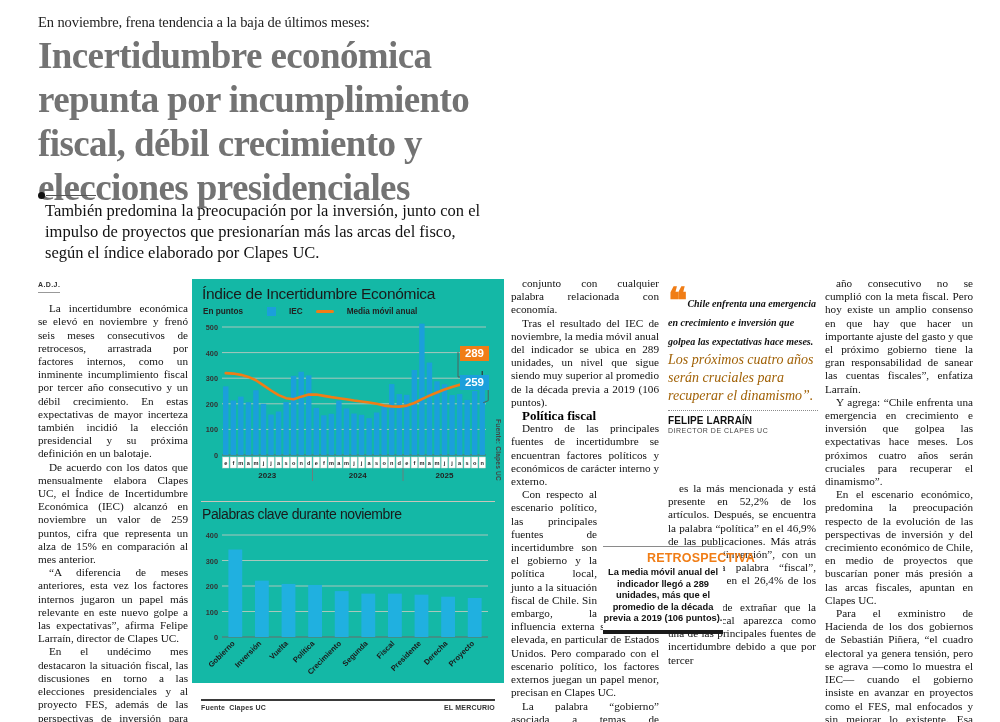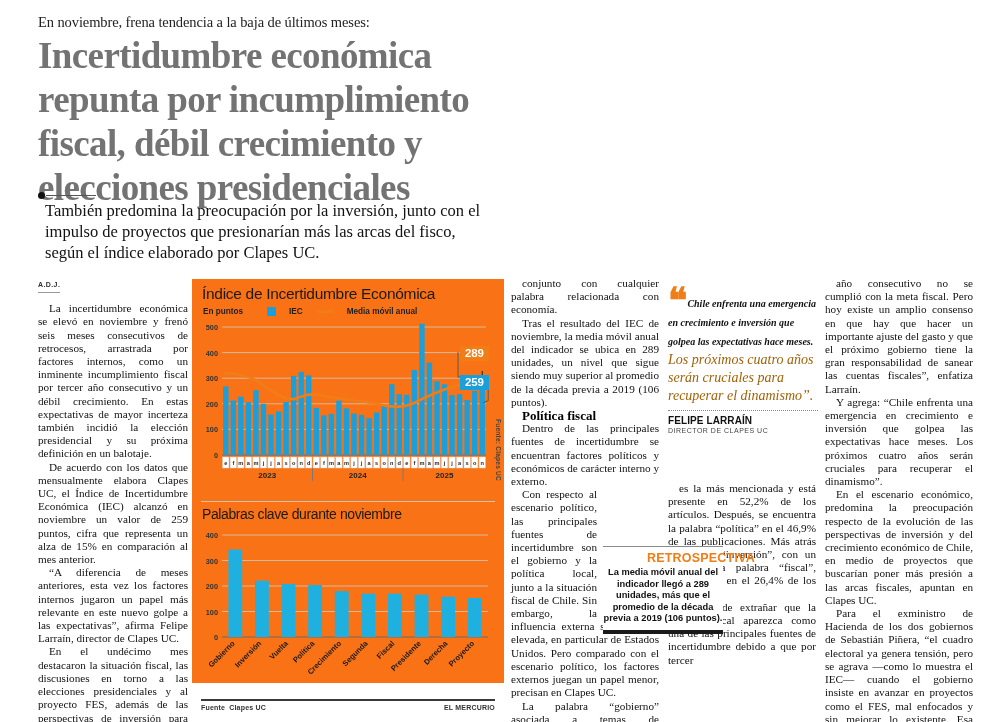--- a/index.html
+++ b/index.html
@@ -61,21 +61,21 @@
   .subhead {
     font-family: "Liberation Serif", serif;
     font-weight: 700; font-size: 13px; margin: 7px 0 5px 0;
     text-indent: 0; color: #000;
   }
 
   
   #chart-panel {
     position: absolute; left: 192px; top: 279px;
     width: 312px; height: 404px;
-    background: #f97316;
+    background: #14b8a6;
   }
   .chart-title {
     font-family: "Liberation Sans", sans-serif;
     font-size: 15.5px; color: #1a1a1a; font-weight: 400;
     padding: 6px 0 2px 10px; letter-spacing: -0.3px;
   }
   .legend-row {
     display: flex; align-items: center; gap: 13px;
     padding-left: 11px; margin-top: 2px;
     font-family: "Liberation Sans", sans-serif;

